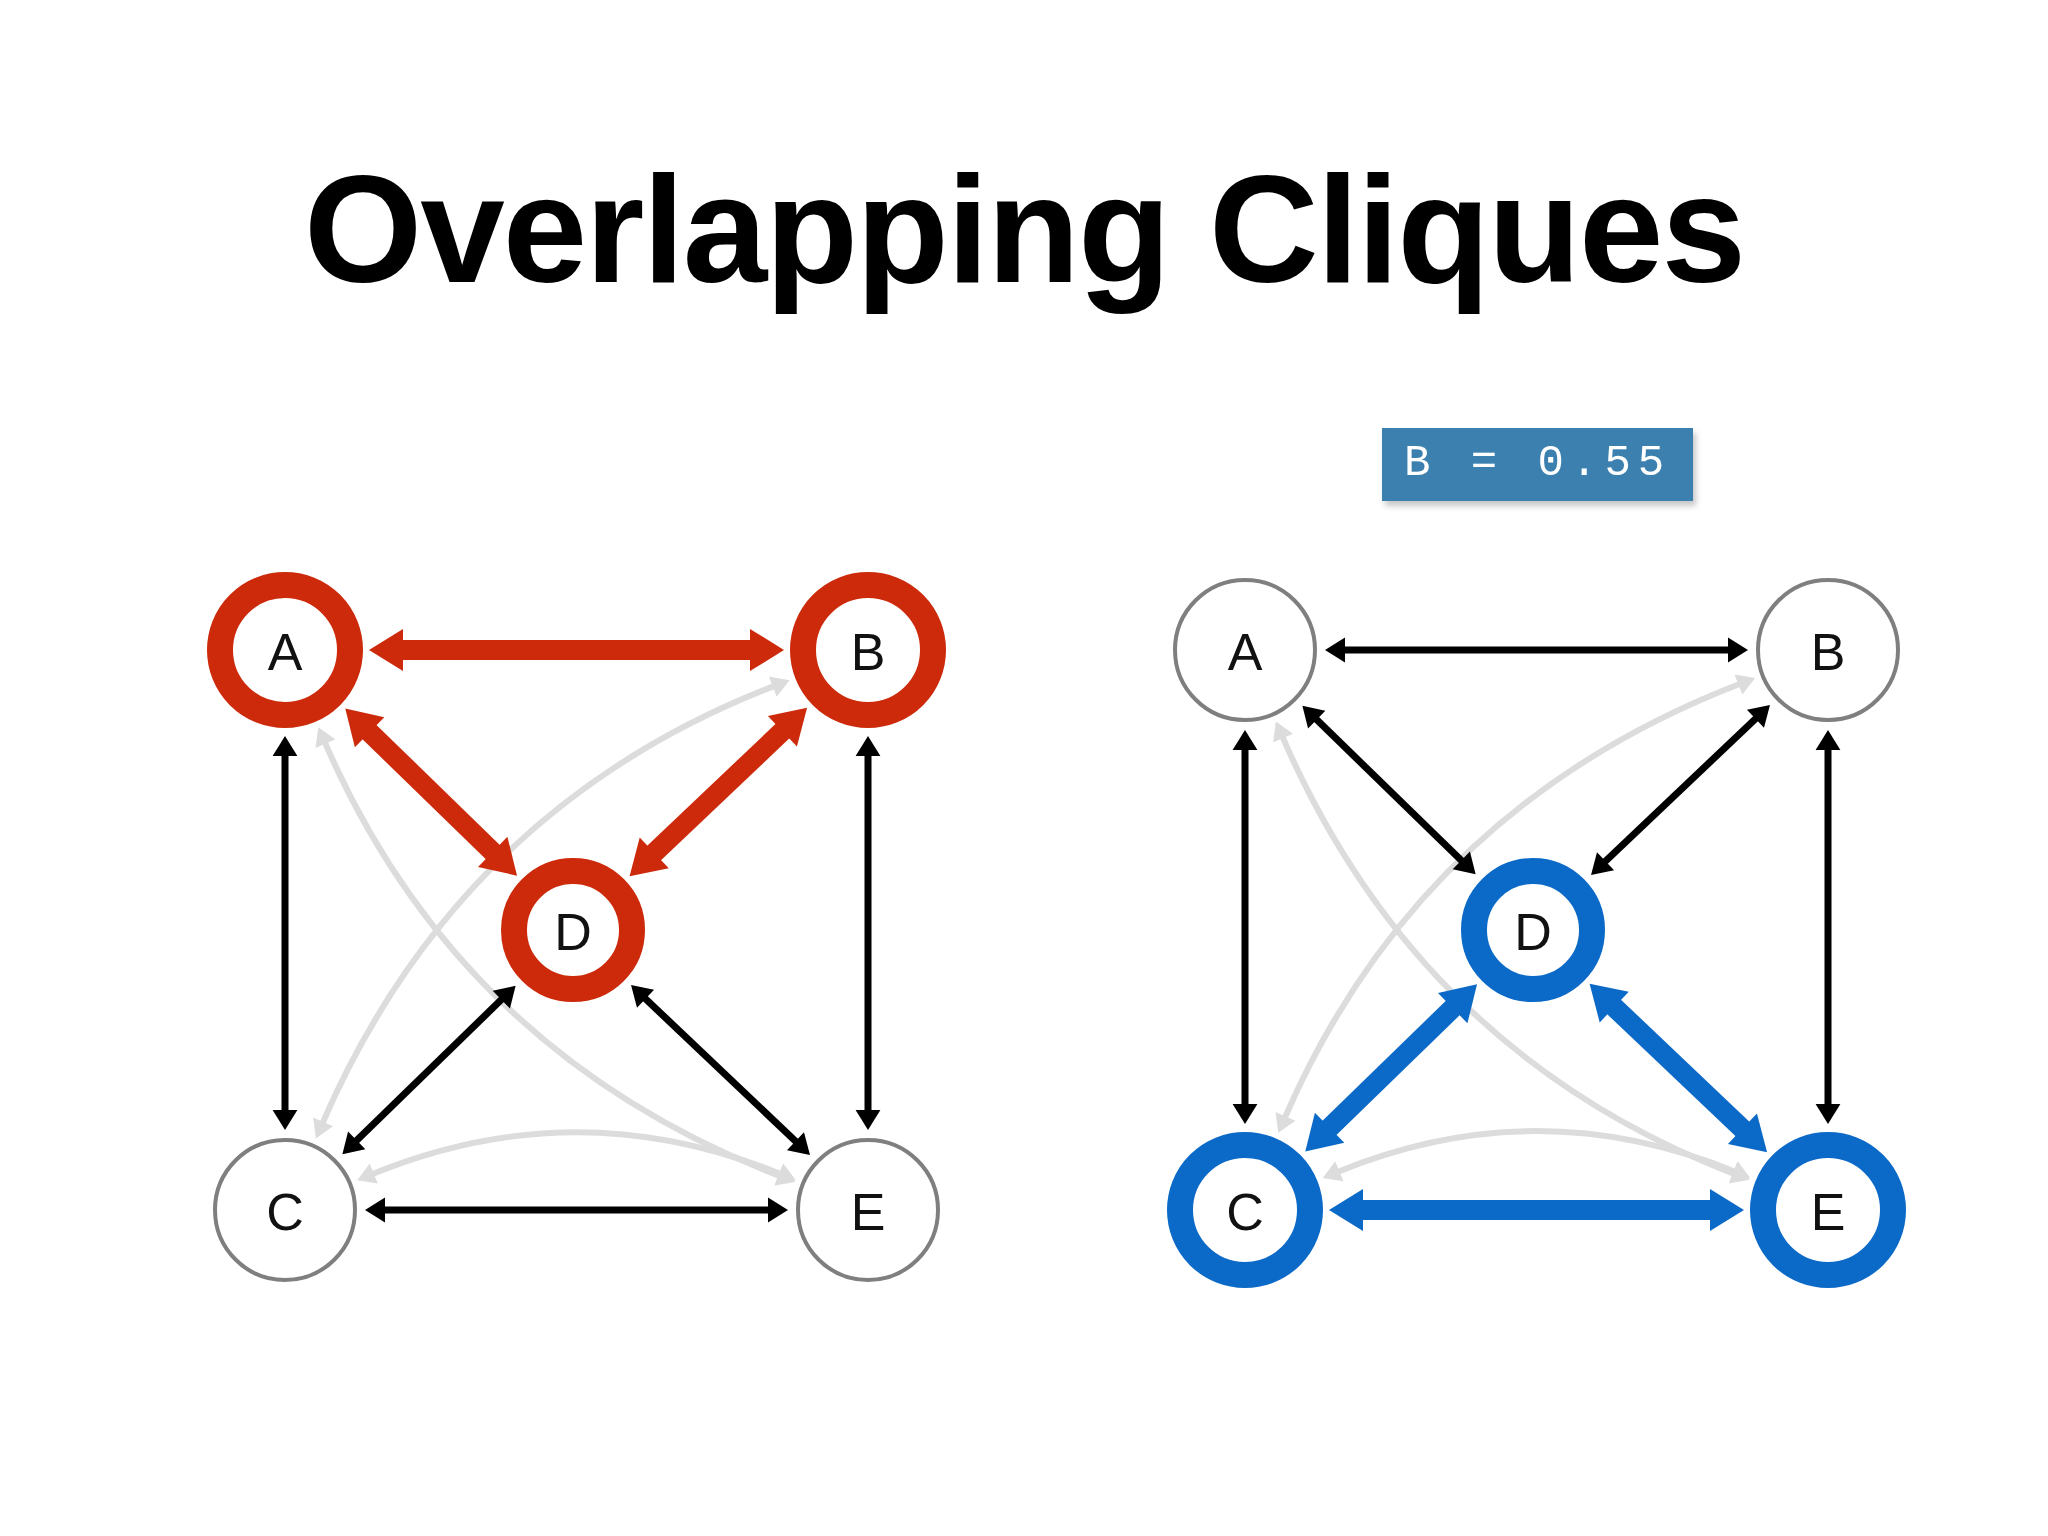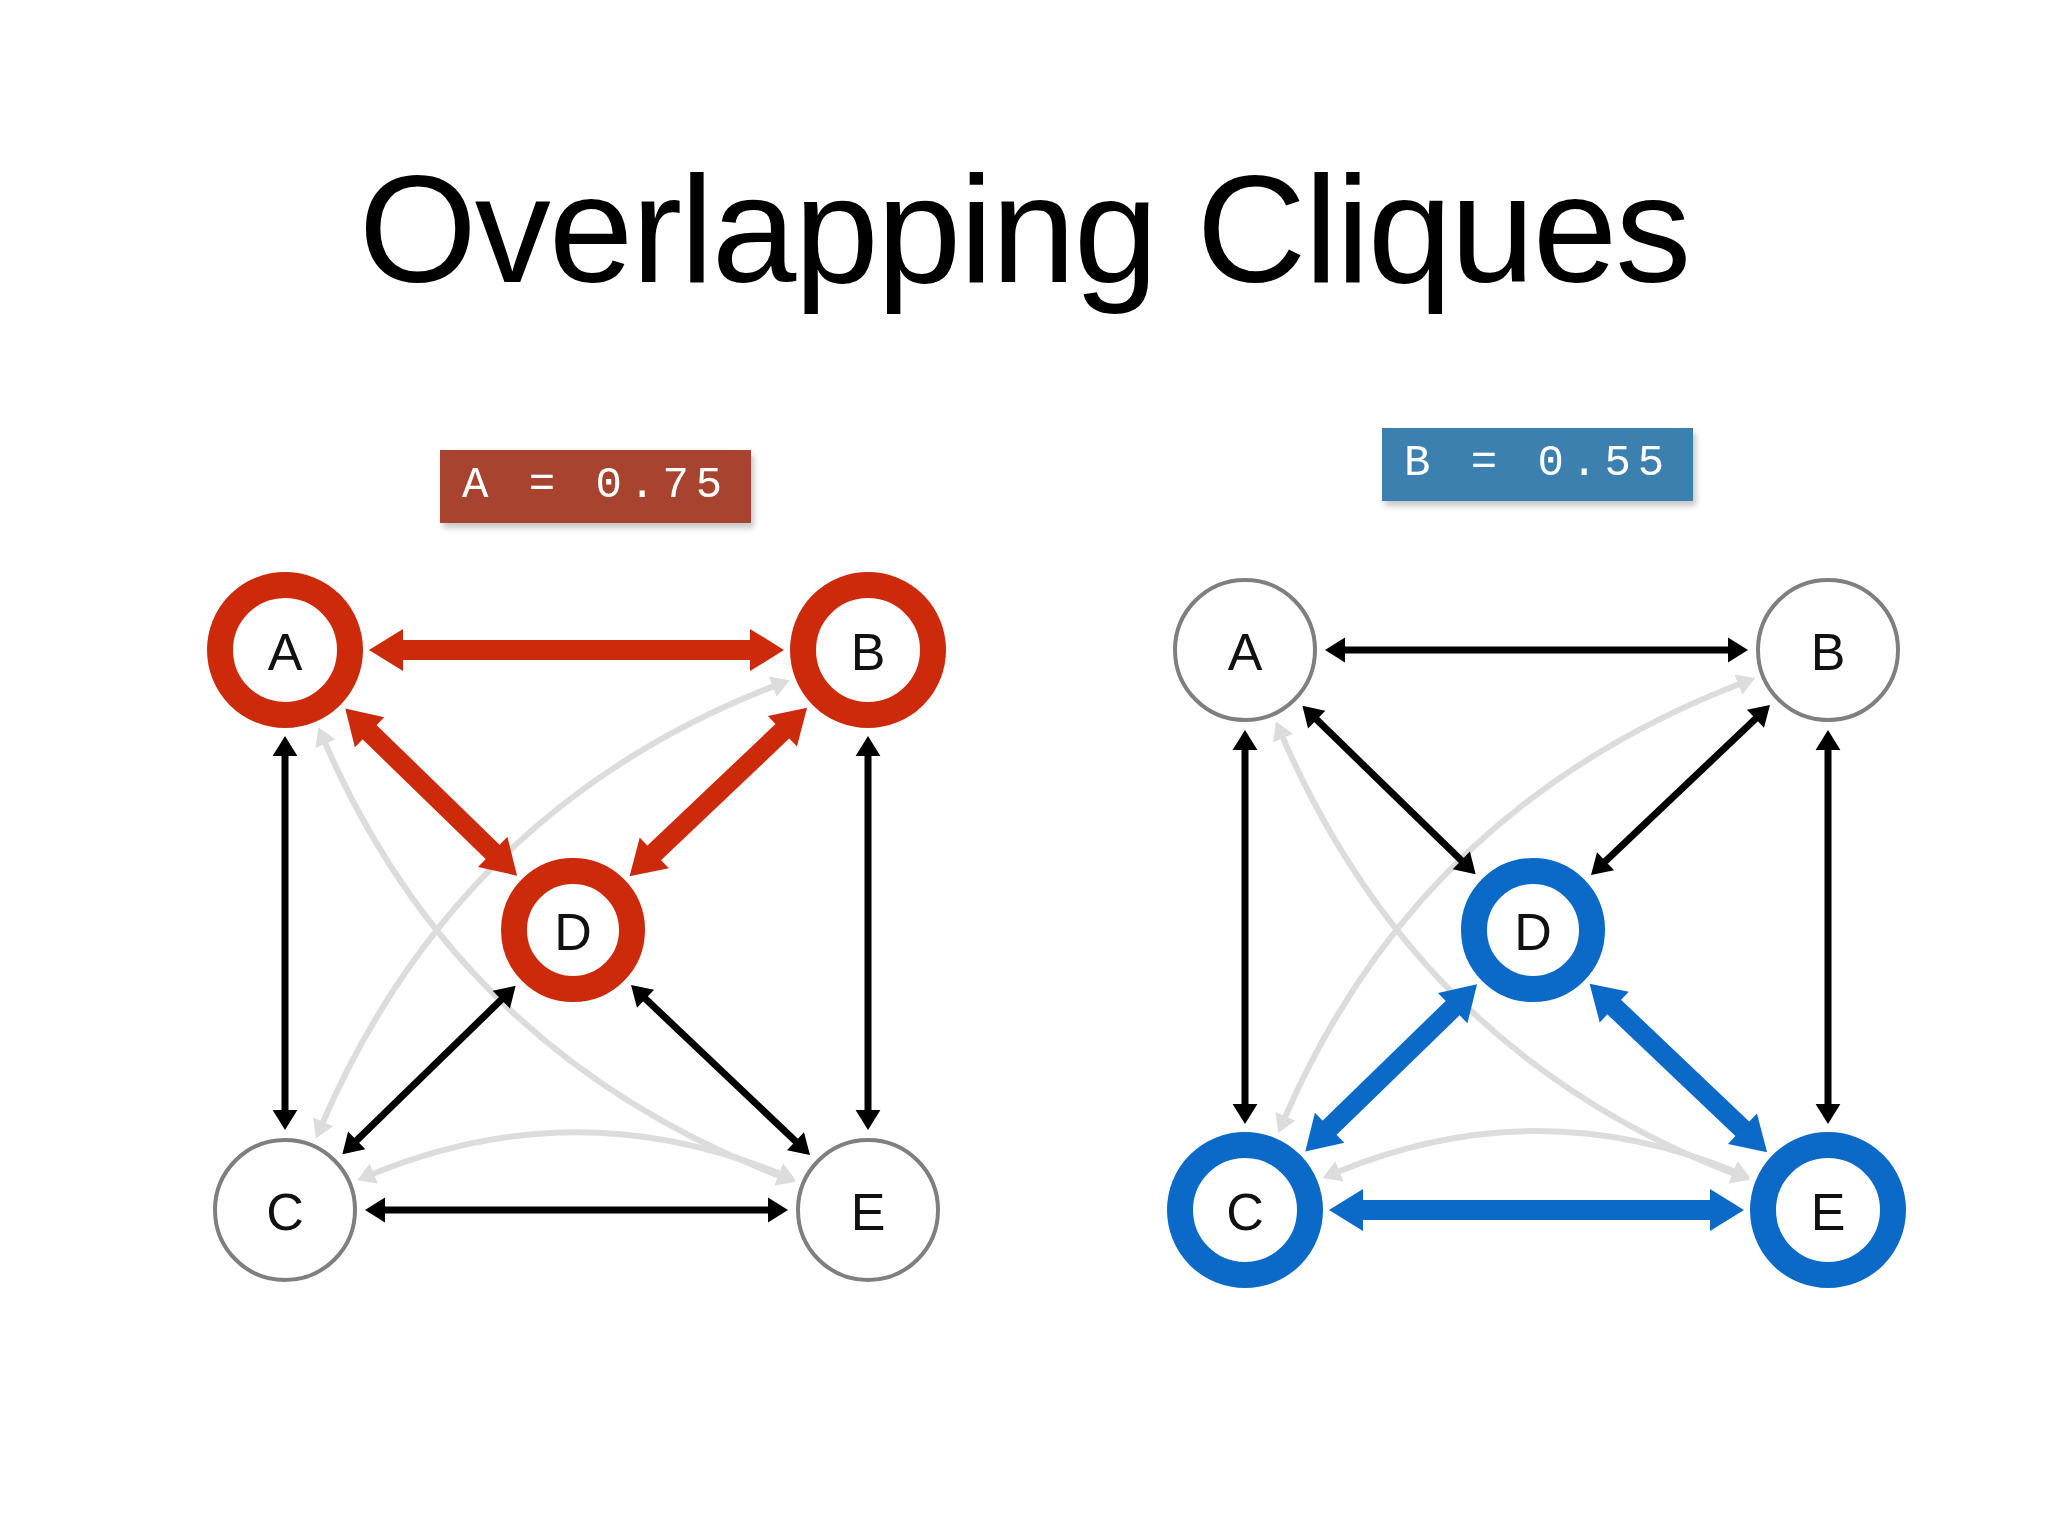--- a/index.html
+++ b/index.html
@@ -19,21 +19,21 @@
     inset: 0;
     background: #ffffff;
   }
   #title {
     position: absolute;
     top: 150px;
     left: 0;
     width: 2048px;
     text-align: center;
     font-family: "Liberation Sans", sans-serif;
-    font-weight: normal;
+    font-weight: bold;
     font-size: 152px;
     line-height: 1.05;
     letter-spacing: -2px;
     color: #000000;
     white-space: nowrap;
   }
   .badge {
     position: absolute;
     font-family: "Liberation Mono", monospace;
     font-size: 44px;
@@ -70,21 +70,20 @@
     dominant-baseline: central;
   }
 </style>
 </head>
 <body>
 
 <div id="slide">
 
   <div id="title">Overlapping Cliques</div>
 
-  <div class="badge" id="badge-a">A = 0.75</div>
 
   <div class="badge" id="badge-b">B = 0.55</div>
 
   <div class="graph" id="graph-left">
     <svg viewBox="0 0 900 800">
         <g>
           <g>
             <path d="M 194.3438810005439 221.1731815163595 Q 328.7345739573611 532.602220326533 650.9179995075394 656.5094761129199" fill="none" stroke="#DCDCDC" stroke-width="6" stroke-linecap="butt"></path>
             <polygon points="188.28183287055072,207.12534992320442 185.4975377812567,227.9313034186762 205.32977061865216,219.3731178233917" fill="#DCDCDC"></polygon>
             <polygon points="665.1983275625731,662.0014912841131 644.521225024044,665.6205285333214 652.2746582069051,645.4600653968031" fill="#DCDCDC"></polygon>

